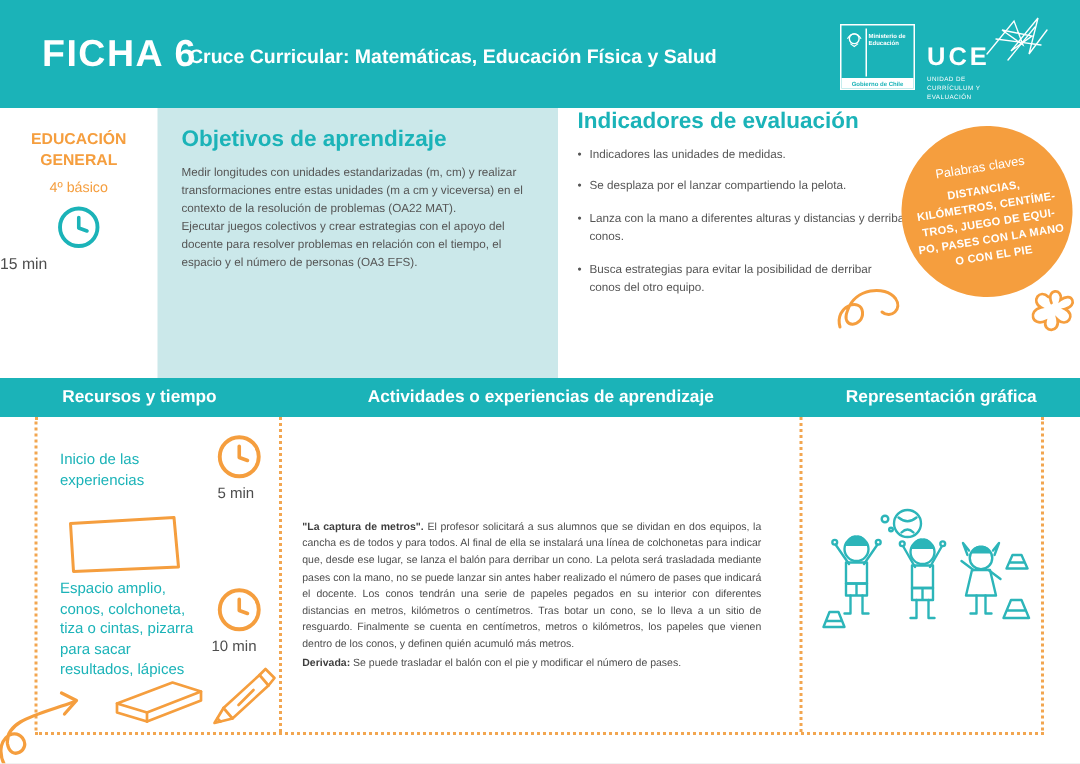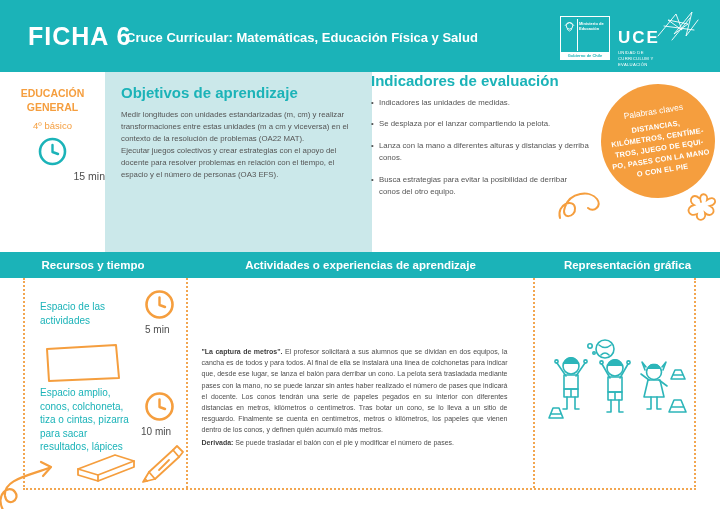--- a/index.html
+++ b/index.html
@@ -18,27 +18,27 @@
   .uce-block{position:absolute;left:618px;top:28px;color:#ffffff;}
   .uce-acronym{font-size:17px;font-weight:bold;letter-spacing:2px;}
   .uce-subtitle{width:46px;font-size:4.2px;line-height:1.4;margin-top:2px;letter-spacing:0.3px;}
   .uce-scribble{position:absolute;left:648px;top:6px;}
   
   .sidebar{position:absolute;left:0;top:72px;width:105px;height:180px;background:#ffffff;}
   .education-level{position:absolute;left:0;top:14px;width:105px;text-align:center;
       font-size:10.5px;font-weight:bold;color:#f59e3e;line-height:1.35;}
   .grade-label{position:absolute;left:0;top:48px;width:105px;text-align:center;font-size:9.5px;color:#f59e3e;}
   .sidebar-clock{position:absolute;left:37px;top:64px;}
-  .duration-label{position:absolute;left:0;top:98px;width:105px;text-align:right;font-size:10.5px;color:#4d4d4d;}
+  .duration-label{position:absolute;left:0;top:98px;width:105px;text-align:left;font-size:10.5px;color:#4d4d4d;}
   
   .objectives-panel{position:absolute;left:105px;top:72px;width:267px;height:180px;background:#cbe8ea;box-sizing:border-box;padding:12px 16px;}
   .section-title{font-size:15px;font-weight:bold;color:#1bb3b8;margin:0 0 8px 0;}
   .objectives-panel p{margin:0;font-size:7.8px;line-height:1.55;color:#555555;}
   
-  .indicators-section{position:absolute;left:371px;top:72px;width:228px;}
+  .indicators-section{position:absolute;left:385px;top:72px;width:228px;}
   .indicators-section ul{margin:4px 0 0 0;padding:0;list-style:none;}
   .indicators-section li{position:relative;padding-left:8px;margin-bottom:9px;font-size:7.8px;line-height:1.6;color:#555555;max-width:210px;}
   .indicators-section li::before{content:"\2022";position:absolute;left:0;top:0;color:#555555;}
   
   .keywords-badge{position:absolute;left:601px;top:84px;width:114px;height:114px;border-radius:50%;
       background:#f59e3e;transform:rotate(-9deg);display:flex;flex-direction:column;
       align-items:center;justify-content:center;text-align:center;color:#ffffff;}
   .keywords-label{font-size:8.5px;margin-bottom:5px;}
   .keywords-line{font-size:7.4px;font-weight:bold;line-height:1.5;letter-spacing:0.2px;}
   .spiral-doodle{position:absolute;left:556px;top:186px;}
@@ -154,21 +154,21 @@
 
   <div class="band">
     <div class="band-cell c1">Recursos y tiempo</div>
     <div class="band-cell c2">Actividades o experiencias de aprendizaje</div>
     <div class="band-cell c3">Representación gráfica</div>
   </div>
 
   <div class="lower">
 
     <div class="col col1">
-      <div class="activity-start-label">Espacio de las actividades</div>
+      <div class="activity-start-label">Inicio de las experiencias</div>
       <svg class="clock-a" width="33" height="33" viewBox="0 0 33 33">
         <circle cx="16.5" cy="16.5" r="13" fill="none" stroke="#f59e3e" stroke-width="2.6"></circle>
         <path d="M16.5,9.5 L16.5,17 L22,19" fill="none" stroke="#f59e3e" stroke-width="2.4" stroke-linecap="round" stroke-linejoin="round"></path>
       </svg>
       <div class="time-5">5 min</div>
 
       <svg class="board-doodle" width="80" height="42" viewBox="0 0 80 42">
         <path d="M4,7 L73,3 L76,36 L6,39 Z" fill="none" stroke="#f59e3e" stroke-width="2" stroke-linejoin="round" stroke-linecap="round"></path>
       </svg>
 

